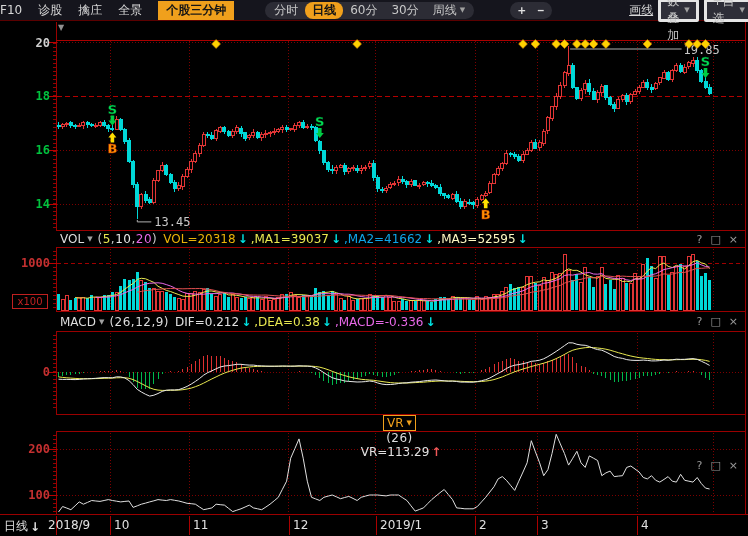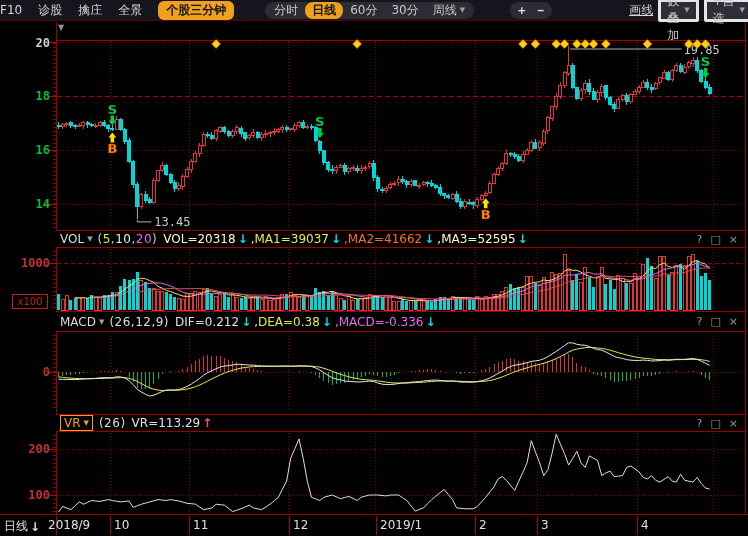--- a/index.html
+++ b/index.html
@@ -4,21 +4,21 @@
 <style>
   html,body{margin:0;padding:0;background:#000;}
   #app{position:relative;width:748px;height:536px;background:#000;overflow:hidden;
        font-family:"DejaVu Sans","Liberation Sans",sans-serif;}
   
   .toolbar{position:absolute;top:0;left:0;width:748px;height:21px;background:#15151d;
            border-bottom:1px solid #5a0000;display:flex;align-items:center;z-index:5;
            font-size:12px;color:#d8d8d8;box-sizing:border-box;}
   .tabs{display:flex;align-items:center;gap:16px;margin-left:0;}
   .tab{white-space:nowrap;cursor:default;line-height:19px;}
-  .tab.active{background:#f0a01c;color:#151515;padding:0 8px;font-weight:bold;border-radius:6px;}
+  .tab.active{background:#f0a01c;color:#151515;padding:0 8px;font-weight:bold;}
   .tbright{margin-left:auto;display:flex;align-items:center;gap:5px;margin-right:3px;}
   .pill{background:#2c2c35;border-radius:9px;display:flex;align-items:center;height:17px;padding:0 2px;margin-left:31px;}
   .seg{padding:0 7px;height:17px;line-height:17px;border-radius:8px;color:#c8c8c8;white-space:nowrap;display:flex;align-items:center;gap:3px;}
   .seg.active{background:#f0a01c;color:#151515;font-weight:bold;}
   .zoomb{background:none;border:none;color:#e0e0e0;font-weight:bold;font-size:12px;width:19px;height:17px;line-height:15px;padding:0;cursor:default;}
   .draw{margin-left:72px;white-space:nowrap;text-decoration:underline;}
   .dd{background:#2e2e38;border:3px solid #e5e5e5;color:#c8c8c8;font-size:12px;height:17px;
       display:flex;align-items:center;gap:5px;padding:0 6px;border-radius:2px;cursor:default;}
   .caret{font-size:7px;color:#a0a0a0;}
   
@@ -920,25 +920,25 @@
   <div class="minicaret">▼</div>
   <div class="xunit">x100</div>
 
   <div class="phead" id="vol-head" style="top:230px;height:18px;">
     <span class="pname">
       <span>VOL</span>
       <span class="caret">▼</span>
     </span>
     <span class="pparams" id="vol-params"><span style="color: rgb(200, 200, 200);">(</span><span style="color: rgb(232, 232, 80);">5</span><span style="color: rgb(200, 200, 200);">,</span><span style="color: rgb(232, 232, 232);">10</span><span style="color: rgb(200, 200, 200);">,</span><span style="color: rgb(232, 104, 232);">20</span><span style="color: rgb(200, 200, 200);">)</span></span>
     <span class="pvals" id="vol-vals">
-        <span style="color: #fef9c3;">VOL=20318</span>
+        <span style="color: #eab308;">VOL=20318</span>
         <span style="color: rgb(0, 224, 224); font-weight: bold; margin: 0px 3px 0px 2px;">↓</span>
         <span style="color: rgb(232, 232, 80);">,MA1=39037</span>
         <span style="color: rgb(0, 224, 224); font-weight: bold; margin: 0px 3px 0px 2px;">↓</span>
-        <span style="color: #f97316;">,MA2=41662</span>
+        <span style="color: #0ea5e9;">,MA2=41662</span>
         <span style="color: rgb(0, 224, 224); font-weight: bold; margin: 0px 3px 0px 2px;">↓</span>
         <span style="color: #fef9c3;">,MA3=52595</span>
         <span style="color: rgb(0, 224, 224); font-weight: bold; margin: 0px 3px 0px 2px;">↓</span>
       </span>
     <span class="icons" id="vol-icons">
         <span>?</span>
         <span>□</span>
         <span>×</span>
       </span>
   </div>
@@ -957,21 +957,21 @@
         <span style="color: rgb(232, 104, 232);">,MACD=-0.336</span>
         <span style="color: rgb(0, 224, 224); font-weight: bold; margin: 0px 3px 0px 2px;">↓</span>
       </span>
     <span class="icons" id="macd-icons">
         <span>?</span>
         <span>□</span>
         <span>×</span>
       </span>
   </div>
 
-  <div class="phead" id="vr-head" style="top:414px;height:18px;">
+  <div class="phead" id="vr-head" style="top:414px;height:18px;flex-direction:column;">
     <span class="vrbox" style="margin-right:6px;">
       <span>VR</span>
       <span class="caret">▼</span>
     </span>
     <span class="pparams">(26)</span>
     <span class="pvals" id="vr-vals">
         <span style="color: rgb(224, 224, 224);">VR=113.29</span>
         <span style="color: rgb(240, 88, 88); font-weight: bold; margin: 0px 3px 0px 2px;">↑</span>
       </span>
     <span class="icons" id="vr-icons">

